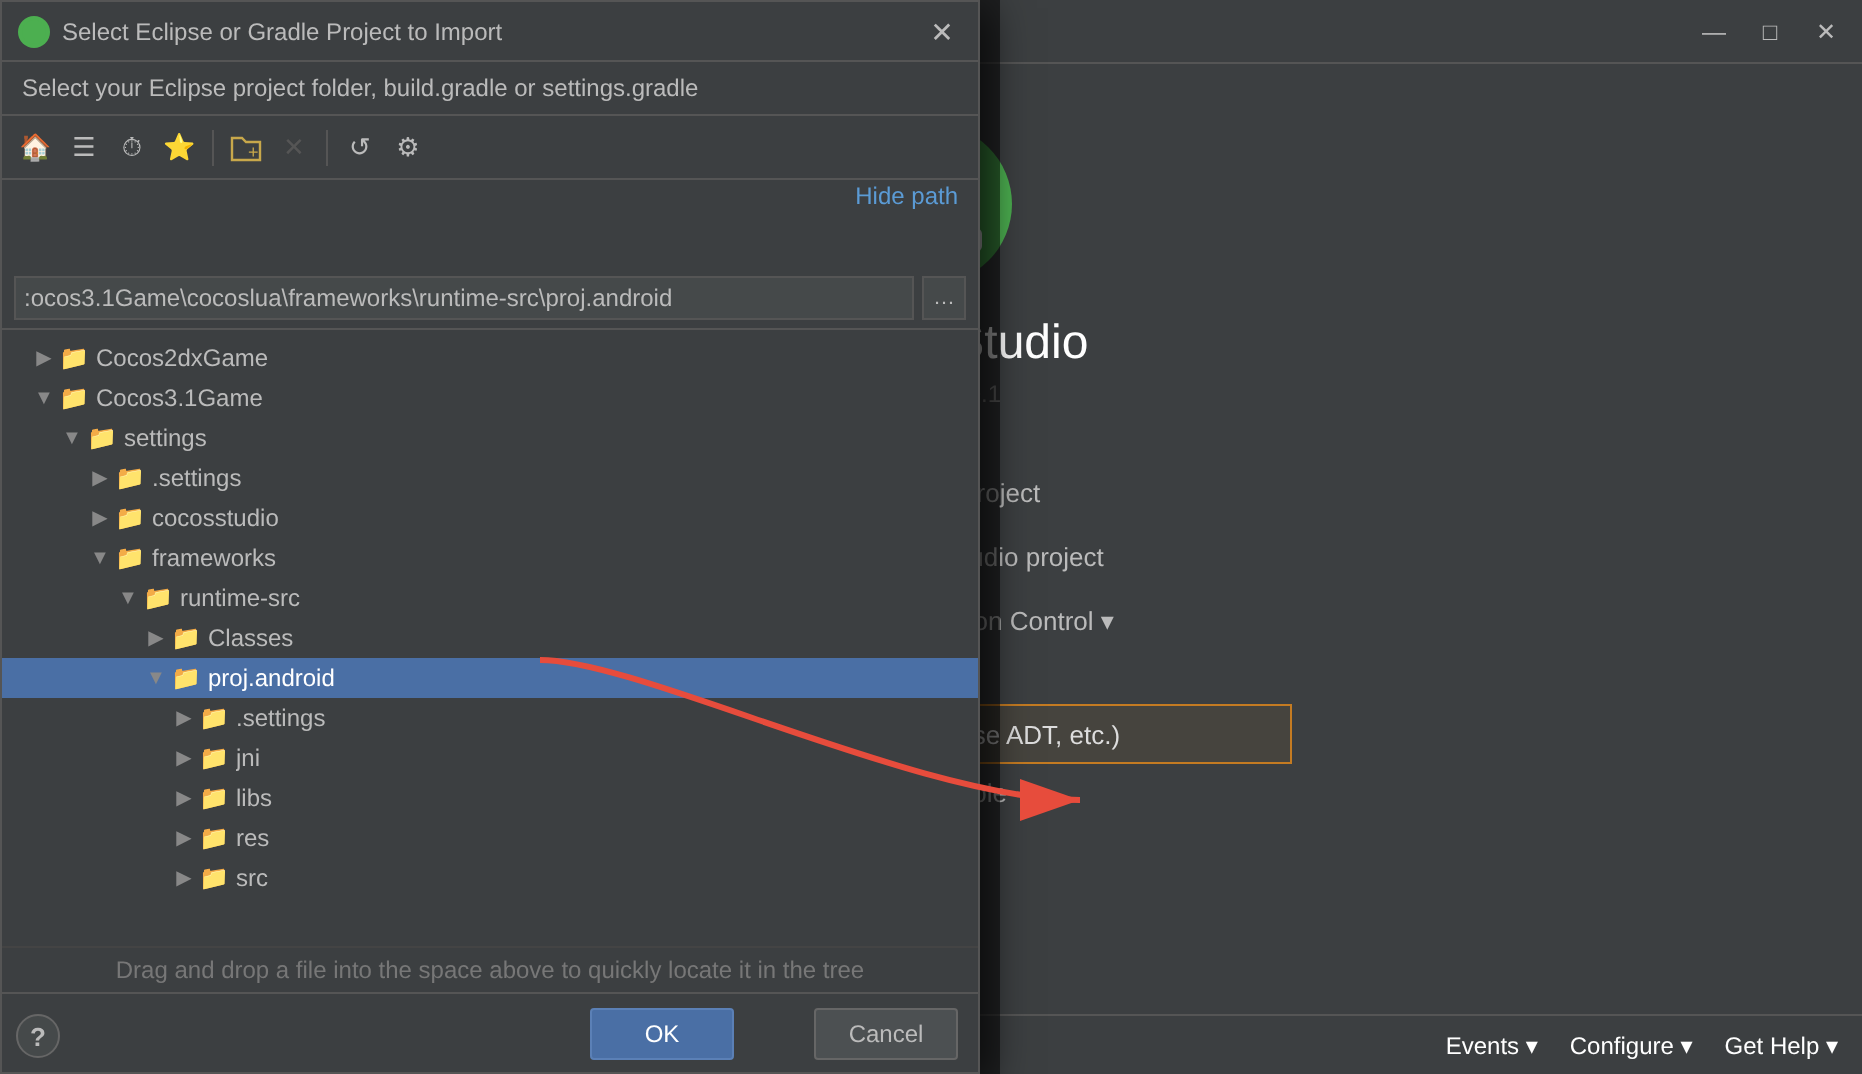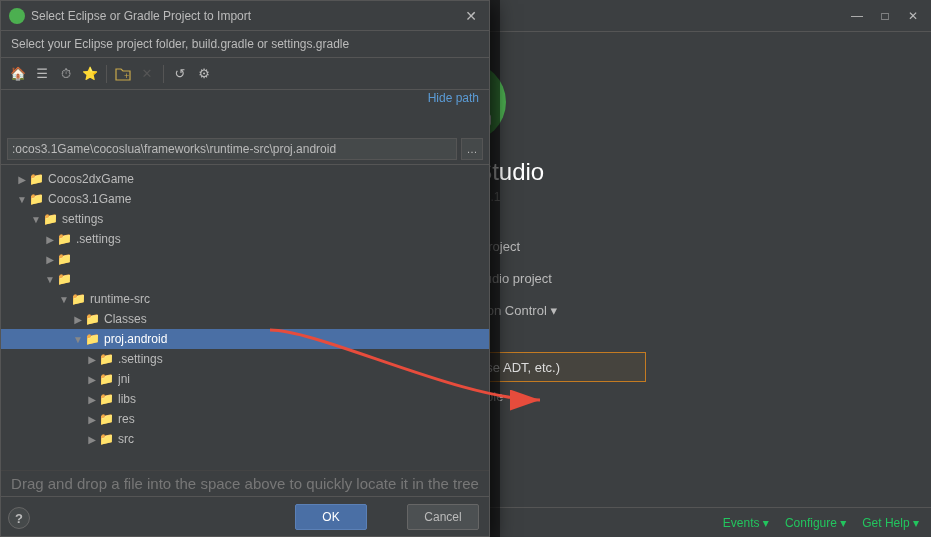--- a/index.html
+++ b/index.html
@@ -115,21 +115,21 @@
       align-items: center;
       justify-content: flex-end;
       padding: 0 12px;
       gap: 16px;
       color: #bbb;
       font-size: 12px;
     }
 
     .as-bottom-link {
       cursor: pointer;
-      color: #22c55e;
+      color: #ffffff;
     }
 
     
     .dialog-overlay {
       position: absolute;
       top: 0; left: 0;
       width: 500px; height: 537px;
       background: rgba(0,0,0,0.5);
       display: flex;
       align-items: flex-start;
@@ -308,21 +308,21 @@
 
     .tree-label {
       flex: 1;
       overflow: hidden;
       text-overflow: ellipsis;
     }
 
     .dialog-hint {
       padding: 4px 10px;
       color: #777;
-      font-size: 15px;
+      font-size: 12px;
       border-top: 1px solid #444;
       text-align: center;
     }
 
     .dialog-footer {
       height: 40px;
       display: flex;
       align-items: center;
       justify-content: flex-end;
       padding: 0 10px;
@@ -518,25 +518,27 @@
         <div class="tree-item">
           <span class="tree-indent" style="width: 42px;"></span>
           <span class="tree-arrow">▶</span>
           <span class="tree-folder-icon">📁</span>
           <span class="tree-label">.settings</span>
         </div>
         <div class="tree-item">
           <span class="tree-indent" style="width: 42px;"></span>
           <span class="tree-arrow">▶</span>
           <span class="tree-folder-icon">📁</span>
+          <span class="tree-label">cocosstudio</span>
         </div>
         <div class="tree-item">
           <span class="tree-indent" style="width: 42px;"></span>
           <span class="tree-arrow">▼</span>
           <span class="tree-folder-icon">📁</span>
+          <span class="tree-label">frameworks</span>
         </div>
         <div class="tree-item">
           <span class="tree-indent" style="width: 56px;"></span>
           <span class="tree-arrow">▼</span>
           <span class="tree-folder-icon">📁</span>
           <span class="tree-label">runtime-src</span>
         </div>
         <div class="tree-item">
           <span class="tree-indent" style="width: 70px;"></span>
           <span class="tree-arrow">▶</span>

